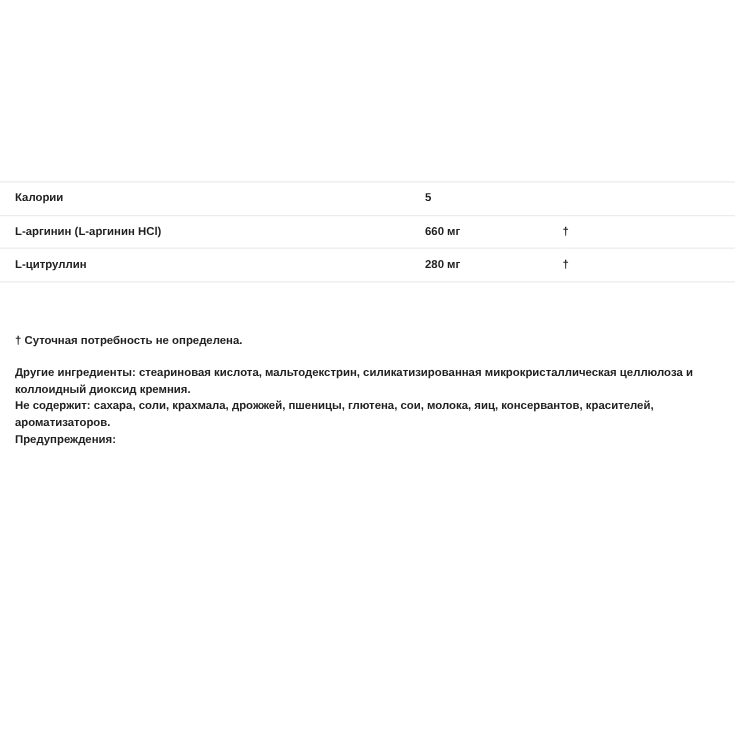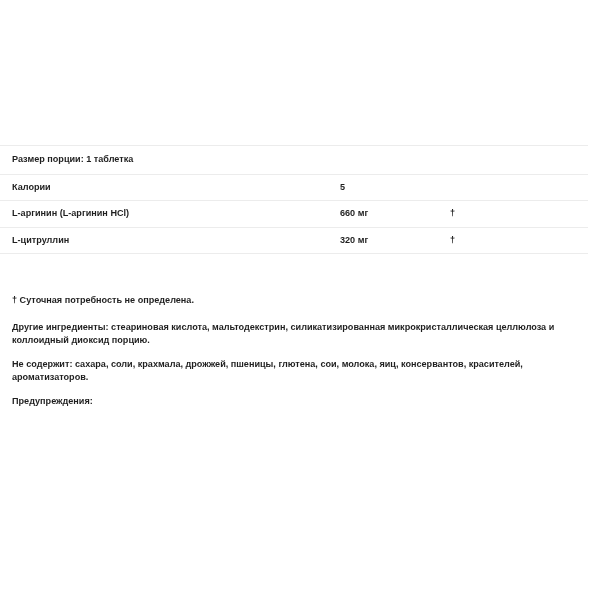--- a/index.html
+++ b/index.html
@@ -71,66 +71,62 @@
     line-height: 12.5px;
     font-weight: bold;
     padding: 11px 12px 0 12px;
     margin-top: 29px;
   }
   .body-copy {
     font-size: 9.1px;
     line-height: 13.2px;
     font-weight: bold;
     padding: 0 12px;
-    margin-top: 11px;
     max-width: 556px;
   }
   .body-copy.first { margin-top: 14px; }
 </style>
 </head>
 <body>
 
 <div id="supplement-panel">
 
   <table class="nutrition-table">
     <colgroup>
       <col class="col-name">
       <col class="col-amount">
       <col class="col-dv">
     </colgroup>
 
     <tbody>
-      <tr class="serving-row">
-        <td colspan="3">Размер порции: 1 таблетка</td>
-      </tr>
 
 
       <tr>
         <td>Калории</td>
         <td>5</td>
         <td></td>
       </tr>
 
 
 
       <tr>
         <td>L-аргинин (L-аргинин HCl)</td>
         <td>660 мг</td>
         <td class="dagger-cell">†</td>
       </tr>
 
       <tr>
         <td>L-цитруллин</td>
-        <td>320 мг</td>
+        <td>280 мг</td>
         <td class="dagger-cell">†</td>
       </tr>
     </tbody>
   </table>
 
   <div class="footnote">† Суточная потребность не определена.</div>
 
-  <div class="body-copy first">Другие ингредиенты: стеариновая кислота, мальтодекстрин, силикатизированная микрокристаллическая целлюлоза и коллоидный диоксид порцию.</div>
+  <div class="body-copy first">Другие ингредиенты: стеариновая кислота, мальтодекстрин, силикатизированная микрокристаллическая целлюлоза и коллоидный диоксид кремния.</div>
 
   <div class="body-copy">Не содержит: сахара, соли, крахмала, дрожжей, пшеницы, глютена, сои, молока, яиц, консервантов, красителей, ароматизаторов.</div>
 
   <div class="body-copy">Предупреждения:</div>
 
 </div>
 
 </body></html>

